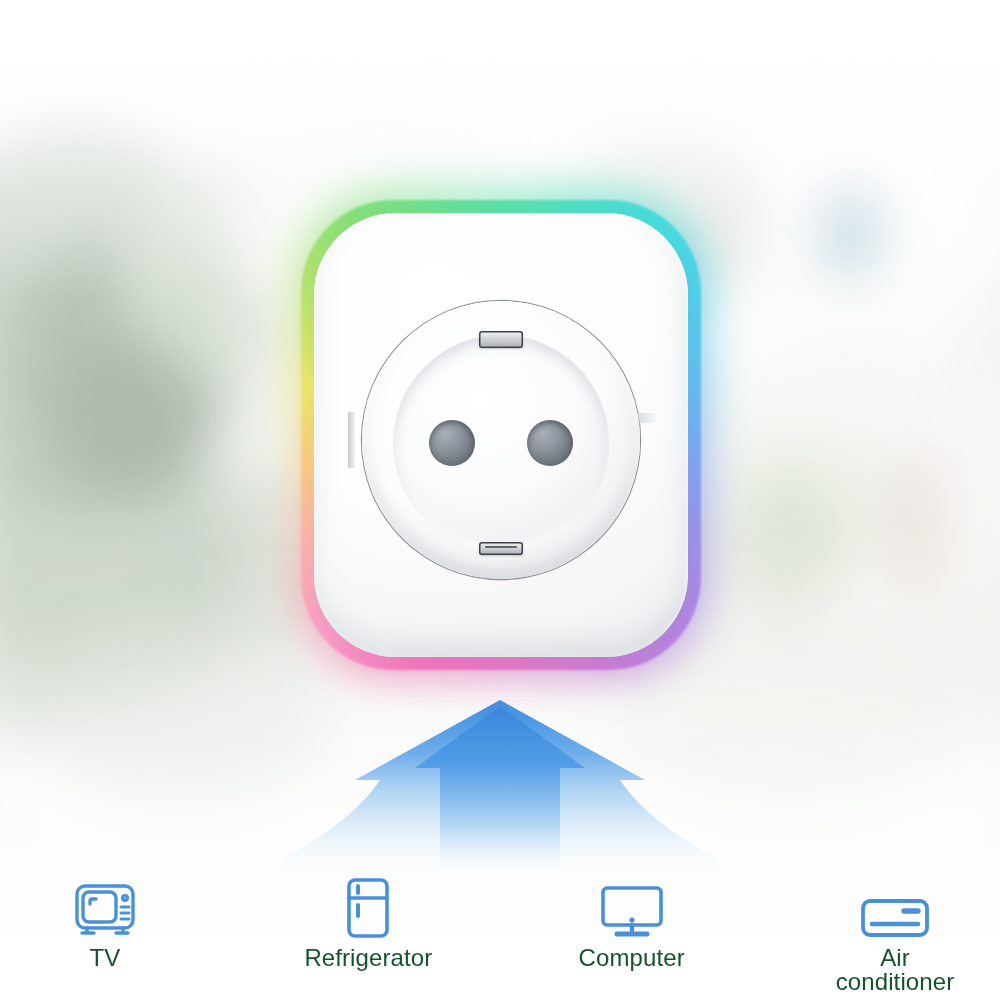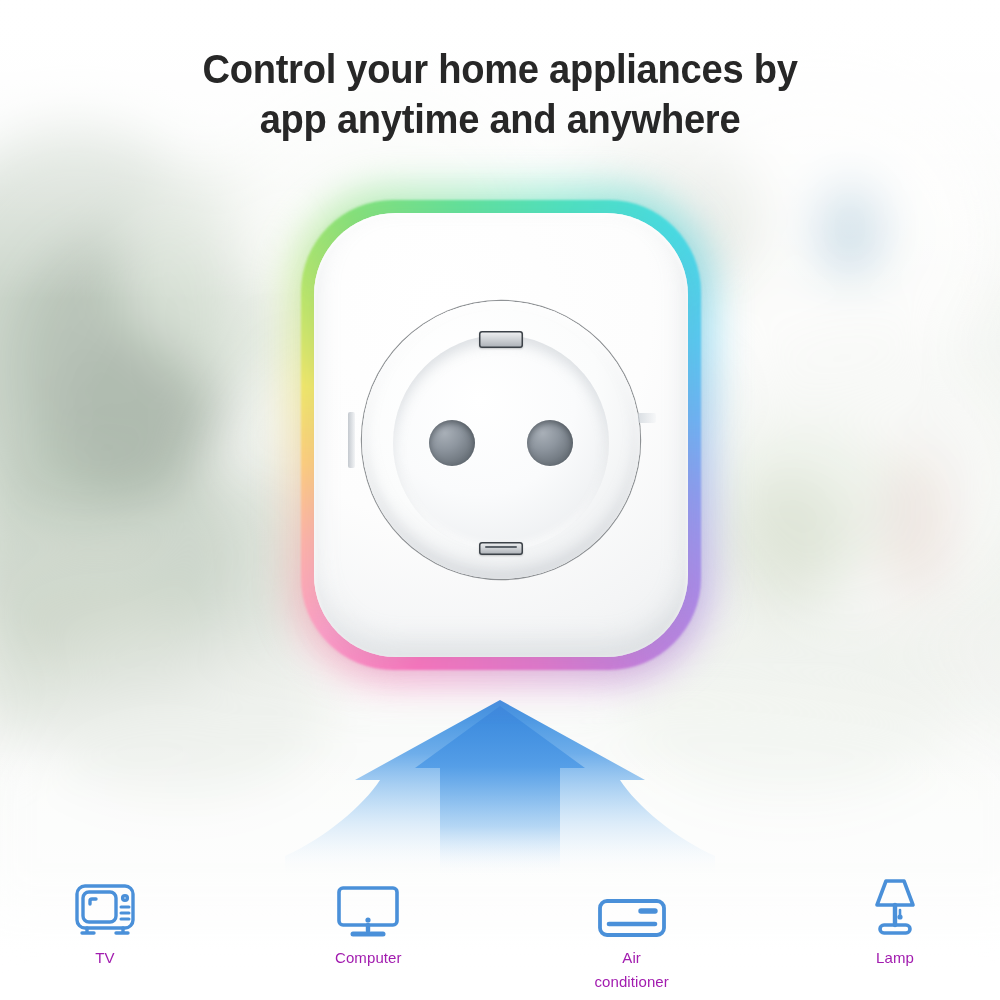--- a/index.html
+++ b/index.html
@@ -234,23 +234,23 @@
     align-items:center;
     text-align:center;
   }
   .appliance .ic {
     height:66px;
     display:flex; align-items:flex-end; justify-content:center;
   }
   .appliance .ic svg { display:block; }
   .appliance .lbl {
     margin-top:7px;
-    font-size:15px;
+    font-size:24px;
     line-height:24px;
-    color:#a21caf;
+    color:#14532d;
     font-weight:normal;
     letter-spacing:.1px;
   }
 </style>
 </head>
 <body>
 
 <div id="stage">
 
   <div class="bg-layer bg-base"></div>
@@ -271,24 +271,20 @@
       <span class="blob b14"></span>
       <span class="blob b15"></span>
     <span class="blob b16"></span>
       <span class="blob b17"></span>
       <span class="blob b18"></span>
     <span class="blob b19"></span>
       <span class="blob b20"></span>
   </div>
   <div class="bg-layer bg-wash"></div>
 
-  <div class="headline">
-    <span class="line">Control your home appliances by</span>
-    <span class="line">app anytime and anywhere</span>
-  </div>
 
   <div class="arrow-wrap">
     <svg viewBox="0 0 430 190" xmlns="http://www.w3.org/2000/svg" aria-hidden="true">
       <defs>
         <linearGradient id="agFade" x1="0" y1="0" x2="0" y2="1">
           <stop offset="0%" stop-color="#3a8dde" stop-opacity="1"></stop>
           <stop offset="30%" stop-color="#5ba3e8" stop-opacity=".88"></stop>
           <stop offset="58%" stop-color="#9bc9f2" stop-opacity=".6"></stop>
           <stop offset="80%" stop-color="#cfe5f9" stop-opacity=".32"></stop>
           <stop offset="100%" stop-color="#ffffff" stop-opacity="0"></stop>
@@ -334,20 +330,31 @@
           <path d="M16 23 v-3 a2 2 0 0 1 2-2 h4"></path>
           <circle cx="51" cy="17" r="2.4"></circle>
           <path d="M47 26 h8 M47 32 h8 M47 38 h8" stroke-width="3"></path>
           <path d="M13 47 v4 M49 47 v4" stroke-width="3.4"></path>
           <path d="M8 52 h12 M42 52 h12" stroke-width="3.4"></path>
         </svg>
       </span>
       <span class="lbl">TV</span>
     </div>
 
+    <div class="appliance">
+      <span class="ic">
+        <svg width="44" height="62" viewBox="0 0 44 62" fill="none" stroke="#4a90d9" stroke-width="3.6" stroke-linecap="round" stroke-linejoin="round">
+          <rect x="3" y="3" width="38" height="56" rx="6"></rect>
+          <path d="M3 21 h38"></path>
+          <path d="M12 9 v7" stroke-width="4"></path>
+          <path d="M12 28 v11" stroke-width="4"></path>
+        </svg>
+      </span>
+      <span class="lbl">Refrigerator</span>
+    </div>
 
 
     <div class="appliance">
       <span class="ic">
         <svg width="64" height="54" viewBox="0 0 64 54" fill="none" stroke="#4a90d9" stroke-width="3.6" stroke-linecap="round" stroke-linejoin="round">
           <rect x="3" y="3" width="58" height="37" rx="4"></rect>
           <circle cx="32" cy="35" r="2.6" fill="#4a90d9" stroke="none"></circle>
           <path d="M32 40 v6" stroke-width="4.4"></path>
           <path d="M17 49 h30" stroke-width="5"></path>
         </svg>
@@ -359,28 +366,16 @@
       <span class="ic">
         <svg width="70" height="42" viewBox="0 0 70 42" fill="none" stroke="#4a90d9" stroke-width="3.8" stroke-linecap="round" stroke-linejoin="round">
           <rect x="3" y="4" width="64" height="34" rx="7"></rect>
           <path d="M44 14 h14" stroke-width="5.4"></path>
           <path d="M12 27 h46" stroke-width="4.6"></path>
         </svg>
       </span>
       <span class="lbl">Air<br>conditioner</span>
     </div>
 
-    <div class="appliance">
-      <span class="ic">
-        <svg width="52" height="62" viewBox="0 0 52 62" fill="none" stroke="#4a90d9" stroke-width="3.6" stroke-linecap="round" stroke-linejoin="round">
-          <path d="M17 4 h18 l9 24 h-36 z"></path>
-          <path d="M26 28 v20" stroke-width="4.4"></path>
-          <path d="M31 33 v5" stroke-width="2.6"></path>
-          <circle cx="31" cy="40" r="2.6" fill="#4a90d9" stroke="none"></circle>
-          <rect x="11" y="48" width="30" height="8" rx="4"></rect>
-        </svg>
-      </span>
-      <span class="lbl">Lamp</span>
-    </div>
 
 
   </div>
 </div>
 
 </body></html>

